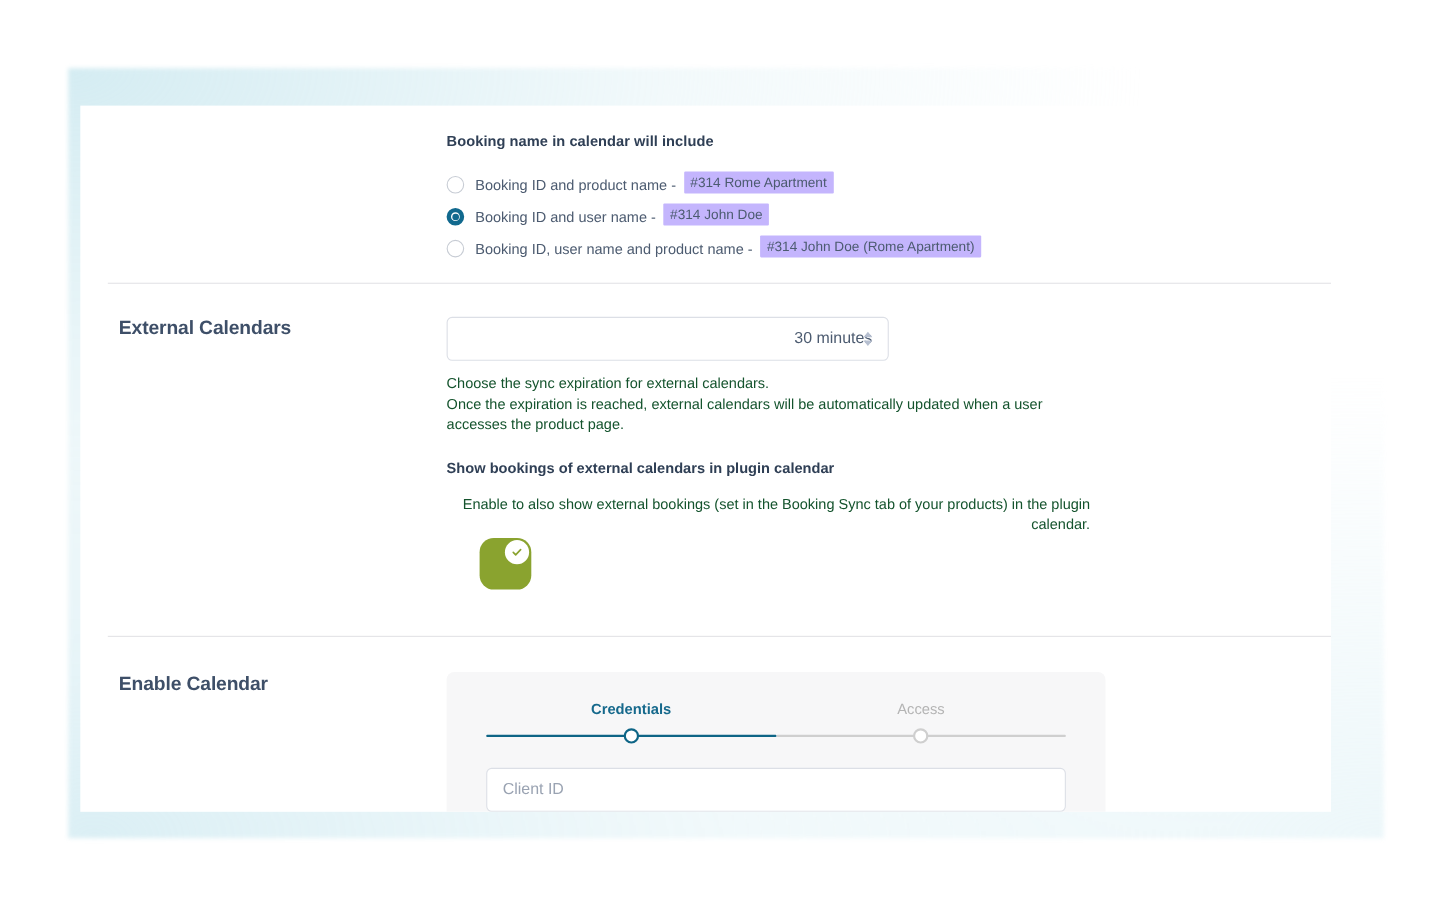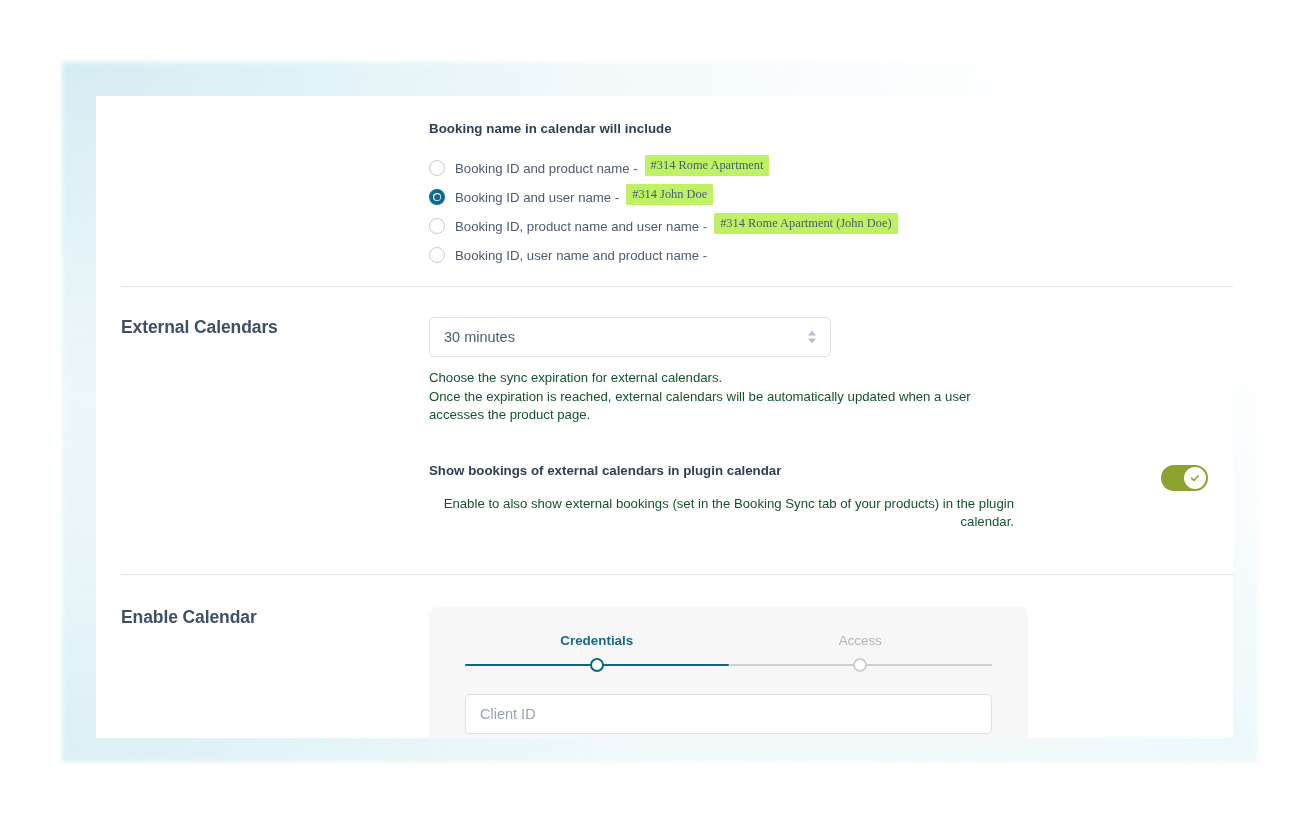--- a/index.html
+++ b/index.html
@@ -24,37 +24,37 @@
     height: 700px;
     background:
       radial-gradient(120% 120% at 0% 0%, rgba(205,233,240,0.85) 0%, rgba(226,242,246,0.45) 38%, rgba(255,255,255,0) 68%),
       radial-gradient(120% 130% at 2% 100%, rgba(210,235,242,0.8) 0%, rgba(232,245,248,0.4) 40%, rgba(255,255,255,0) 72%),
       radial-gradient(150% 100% at 100% 100%, rgba(222,241,246,0.55) 0%, rgba(255,255,255,0) 60%);
     filter: blur(2px);
   }
 
   .card {
     position: absolute;
-    left: 96px;
+    left: 73px;
     top: 96px;
     width: 1137px;
     height: 642px;
     background: #ffffff;
     overflow: hidden;
   }
 
   
   .section {
     display: flex;
     align-items: flex-start;
   }
   .section-label {
     width: 333px;
     flex: 0 0 333px;
-    padding-left: 25px;
+    padding-left: 35px;
     box-sizing: border-box;
     font-size: 17.5px;
     font-weight: 700;
     color: #3e4f68;
     letter-spacing: -0.1px;
   }
   .section-body {
     flex: 1 1 auto;
     padding-right: 25px;
   }
@@ -103,24 +103,24 @@
     height: 5.5px;
     border-radius: 50%;
     background: #11698e;
   }
   .radio-label {
     font-size: 13.2px;
     color: #4c5b70;
     white-space: nowrap;
   }
   .code {
-    font-family: Liberation Serif, serif;
+    font-family: Liberation Sans, sans-serif;
     font-size: 12.4px;
     color: #4c5b70;
-    background: #bef264;
+    background: #c4b5fd;
     padding: 3px 6px;
     margin-left: 7px;
     white-space: pre;
     border-radius: 1px;
   }
 
   
   .field-label {
     font-size: 13.3px;
     font-weight: 700;
@@ -137,20 +137,21 @@
     height: 100%;
     box-sizing: border-box;
     border: 1px solid #dcdfe6;
     border-radius: 5px;
     background: #ffffff;
     display: flex;
     align-items: center;
     padding: 1px 14px;
     font-size: 14.5px;
     color: #4c5b70;
+    justify-content: flex-end;
   }
   .select-chevrons {
     position: absolute;
     right: 15px;
     top: 50%;
     transform: translateY(-50%);
     display: flex;
     flex-direction: column;
     align-items: center;
     gap: 3px;
@@ -286,29 +287,25 @@
         <span class="radio-label">Booking ID and product name -</span>
         <span class="code">#314 Rome Apartment</span>
       </div>
 
       <div class="radio-row">
         <span class="radio checked"></span>
         <span class="radio-label">Booking ID and user name -</span>
         <span class="code">#314 John Doe</span>
       </div>
 
-      <div class="radio-row">
-        <span class="radio"></span>
-        <span class="radio-label">Booking ID, product name and user name -</span>
-        <span class="code">#314 Rome Apartment (John Doe)</span>
-      </div>
 
       <div class="radio-row">
         <span class="radio"></span>
         <span class="radio-label">Booking ID, user name and product name -</span>
+        <span class="code">#314 John Doe (Rome Apartment)</span>
       </div>
     </div>
   </div>
 
   <div class="divider" style="margin-top:23px;"></div>
 
   <div class="section" style="padding-top:30px;">
     <div class="section-label">External Calendars</div>
     <div class="section-body">
 
@@ -321,21 +318,21 @@
           <span class="chev up"></span>
           <span class="chev down"></span>
         </span>
       </div>
 
       <div class="helper">
         <div>Choose the sync expiration for external calendars.</div>
         <div>Once the expiration is reached, external calendars will be automatically updated when a user accesses the product page.</div>
       </div>
 
-      <div class="toggle-row" style="margin-top:38px;">
+      <div class="toggle-row" style="margin-top:22px;flex-direction:column;">
         <div class="toggle-text">
           <div class="field-label" style="margin-bottom:0;">Show bookings of external calendars in plugin calendar</div>
           <div class="helper" style="margin-top:17px;text-align:right;">Enable to also show external bookings (set in the Booking Sync tab of your products) in the plugin calendar.</div>
         </div>
         <div class="toggle">
           <span class="toggle-knob">
             <svg width="12" height="12" viewBox="0 0 12 12">
               <path d="M2.6 6.2 L4.8 8.4 L9.3 3.7" fill="none" stroke="#8aa32f" stroke-width="1.5" stroke-linecap="round" stroke-linejoin="round"></path>
             </svg>
           </span>

